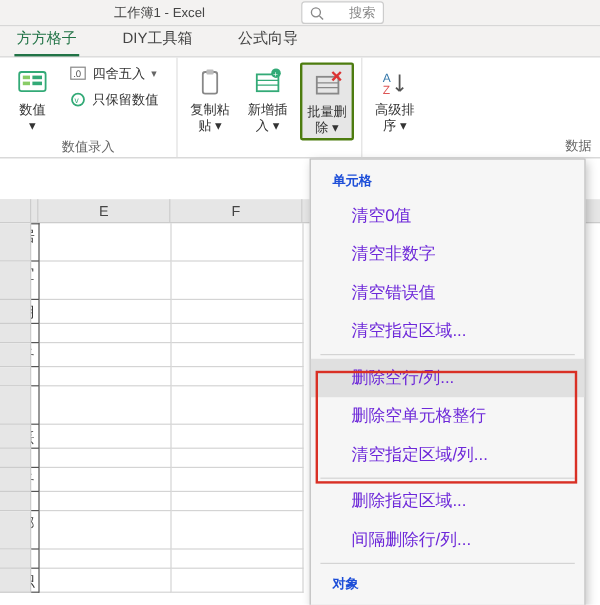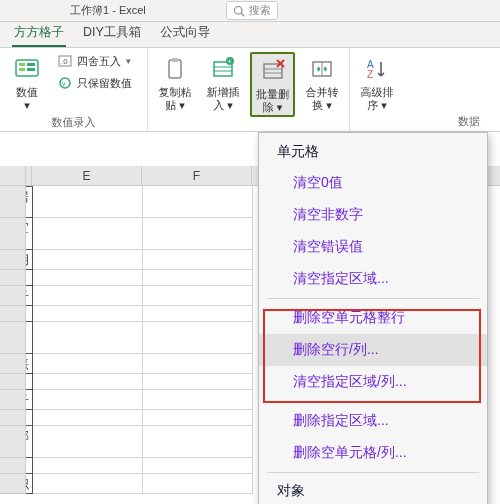--- a/index.html
+++ b/index.html
@@ -16,44 +16,44 @@
 
   
   .title-bar {
     background: #f3f2f1;
     height: 22px;
     display: flex;
     align-items: center;
     padding: 0 10px;
     border-bottom: 1px solid #d0d0d0;
   }
-  .title-text { font-size: 11px; color: #444; margin-left: 60px; }
+  .title-text { font-size: 11px; color: #444; margin-left: 85px; }
   .search-box {
     margin-left: 80px;
     display: flex;
     align-items: center;
     background: #fff;
     border: 1px solid #ccc;
     border-radius: 3px;
     padding: 1px 6px;
     font-size: 11px;
     color: #888;
-    gap: 4px;
+    gap: 21px;
   }
   .search-box svg { width: 12px; height: 12px; }
 
   
   .tabs {
     display: flex;
     background: #f3f2f1;
     border-bottom: 1px solid #d0d0d0;
     height: 26px;
     align-items: flex-end;
     padding-left: 12px;
-    gap: 15px;
+    gap: 34px;
     font-size: 12.5px;
   }
   .tab {
     padding: 4px 2px 6px;
     color: #444;
     cursor: pointer;
     position: relative;
   }
   .tab.active {
     color: #217346;
@@ -186,24 +186,24 @@
     top: 132px;
     left: 258px;
     width: 230px;
     background: #f6f6f6;
     border: 1px solid #bcbcbc;
     box-shadow: 2px 3px 8px rgba(0,0,0,0.25);
     padding: 4px 0 8px;
     z-index: 50;
   }
   .dd-header {
-    font-weight: 400;
-    font-size: 14px;
+    font-weight: 700;
+    font-size: 11px;
     padding: 6px 18px 6px;
-    color: #0f172a;
+    color: #1d4ed8;
   }
   .dd-item {
     padding: 7px 18px 7px 34px;
     font-size: 14px;
     color: #6d28d9;
     cursor: pointer;
   }
   .dd-item.hover { background: #e0e0e0; }
   .dd-sep {
     height: 1px;
@@ -212,21 +212,21 @@
   }
   .dd-highlight-box {
     position: absolute;
     border: 2px solid #d93025;
     pointer-events: none;
     z-index: 60;
   }
   .group-label-right {
     position: absolute;
     top: 114px;
-    right: 20px;
+    right: 7px;
     font-size: 11px;
     color: #666;
   }
 
   
   svg { display: block; }
 </style>
 </head>
 <body>
 
@@ -321,32 +321,20 @@
               <rect x="4" y="6" width="18" height="14" fill="none" stroke="#888" stroke-width="1.5"></rect>
               <line x1="4" y1="11" x2="22" y2="11" stroke="#888"></line>
               <line x1="4" y1="15" x2="22" y2="15" stroke="#888"></line>
               <line x1="17" y1="2" x2="24" y2="9" stroke="#d33" stroke-width="2"></line>
               <line x1="24" y1="2" x2="17" y2="9" stroke="#d33" stroke-width="2"></line>
             </svg>
         </span>
         <span class="lbl" style="white-space:pre-line">批量删
 除 ▾</span>
       </div>
-      <div class="rbtn-big">
-        <span class="icon-box">
-          <svg width="26" height="26" viewBox="0 0 26 26">
-              <rect x="4" y="6" width="18" height="14" fill="none" stroke="#888" stroke-width="1.5"></rect>
-              <line x1="13" y1="6" x2="13" y2="20" stroke="#888"></line>
-              <path d="M8 13 L11 13 M11 13 L9 11 M11 13 L9 15" stroke="#3a7" stroke-width="1.3" fill="none"></path>
-              <path d="M18 13 L15 13 M15 13 L17 11 M15 13 L17 15" stroke="#3a7" stroke-width="1.3" fill="none"></path>
-            </svg>
-        </span>
-        <span class="lbl" style="white-space:pre-line">合并转
-换 ▾</span>
-      </div>
     </div>
     <div class="ribbon-group-label"></div>
   </div>
 
   <div class="ribbon-group" style="border-right:none">
     <div class="ribbon-group-body">
       <div class="rbtn-big">
         <span class="icon-box">
           <svg width="26" height="26" viewBox="0 0 26 26">
               <text x="3" y="12" font-size="10" fill="#37a">A</text>
@@ -458,23 +446,23 @@
     </div>
 </div>
 
 <div class="dropdown">
   <div class="dd-header">单元格</div>
   <div class="dd-item">清空0值</div>
   <div class="dd-item">清空非数字</div>
   <div class="dd-item">清空错误值</div>
   <div class="dd-item">清空指定区域...</div>
   <div class="dd-sep"></div>
+  <div class="dd-item hover">删除空行/列...</div>
   <div class="dd-item">删除空单元格整行</div>
-  <div class="dd-item hover">删除空行/列...</div>
   <div class="dd-item">清空指定区域/列...</div>
   <div class="dd-sep"></div>
   <div class="dd-item">删除指定区域...</div>
-  <div class="dd-item">删除空单元格/列...</div>
+  <div class="dd-item">间隔删除行/列...</div>
   <div class="dd-sep"></div>
   <div class="dd-header" style="padding-bottom:2px">对象</div>
 </div>
 
 <div class="dd-highlight-box" style="top:309px; left:263px; width:218px; height:94px;"></div>
 
 </body></html>

